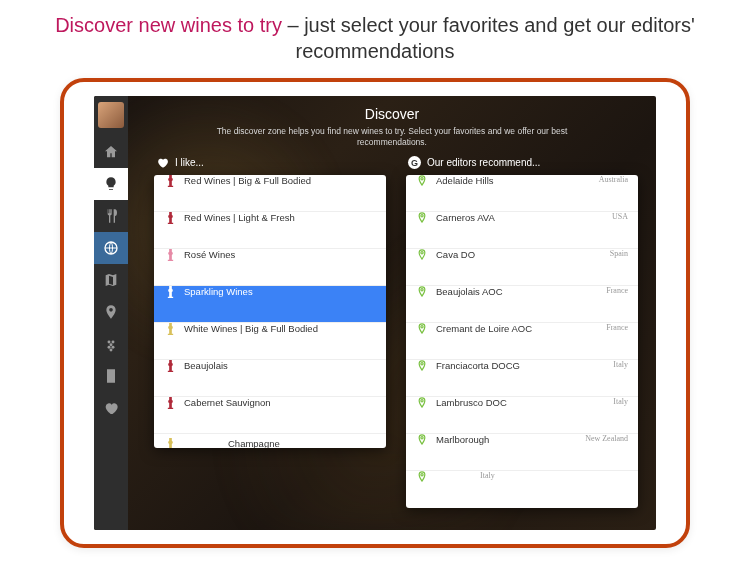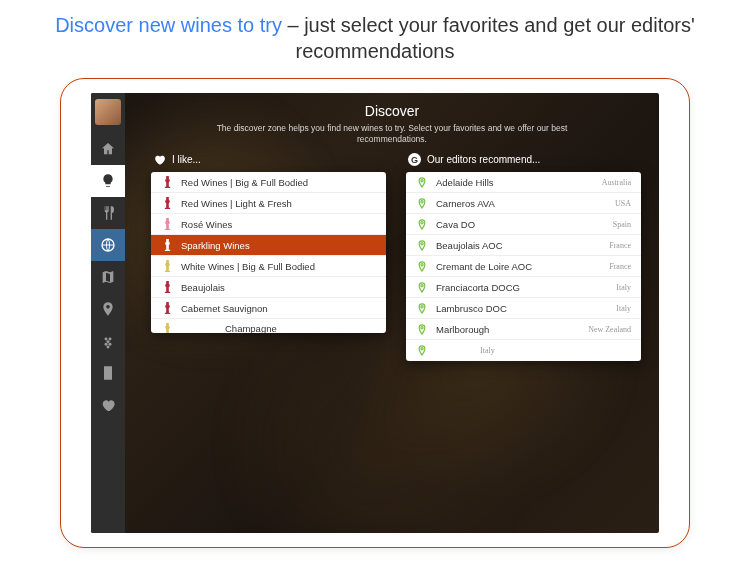--- a/index.html
+++ b/index.html
@@ -11,28 +11,28 @@
     position: relative;
   }
   .promo-text {
     text-align: center;
     padding: 12px 40px 8px;
     font-size: 20px;
     font-weight: 300;
     color: #333;
     line-height: 1.3;
   }
-  .promo-text strong { font-weight: 400; color: #3b82f6; }
+  .promo-text strong { font-weight: 400; color: #be185d; }
 
   .device-frame {
     position: absolute;
     left: 60px; right: 60px; top: 78px; bottom: 15px;
     background: #fff;
     border-radius: 24px;
-    border: 1px solid #c2410c;
+    border: 4px solid #c2410c;
     box-shadow: 0 2px 8px rgba(0,0,0,0.08);
     overflow: hidden;
   }
   .home-dot {
     position: absolute;
     left: 65px; top: 290px;
     width: 7px; height: 7px; border-radius: 50%;
     border: 1px solid #ccc;
   }
   .home-btn {
@@ -97,28 +97,28 @@
     display:flex;align-items:center;justify-content:center;
     color:#333;font-weight:700;font-size:9px;
   }
 
   .panel {
     background:#fff; border-radius:3px;
     box-shadow: 0 3px 14px rgba(0,0,0,0.5);
     overflow:hidden;
   }
   .row {
-    display:flex; align-items:center;
-    height:21px; padding:0 10px;
+    display:flex; 
+    height:37px; padding:0 10px;
     border-bottom:1px solid #eee;
     font-size:9.5px; color:#333;
     cursor:pointer;
   }
   .row:last-child{border-bottom:none;gap:44px;}
-  .row.selected { background:#c2410c; color:#fff; }
+  .row.selected { background:#3b82f6; color:#fff; }
   .row.selected .wine-pin svg { fill:#fff; }
   .row .label { flex:1; white-space:nowrap; overflow:hidden; text-overflow:ellipsis; }
   .row .meta { font-size:8px; color:#999;font-family:Liberation Serif, serif; }
 
   .wine-pin { width:12px; display:flex; justify-content:center; margin-right:8px;}
   .wine-pin svg{width:7px;height:12px;}
   .loc-pin { width:12px; display:flex; justify-content:center; margin-right:8px;}
   .loc-pin svg{width:8px;height:11px;fill:none;stroke:#7ac142;stroke-width:2;}
   .row.cut{height:14px;align-items:flex-start;padding-top:4px;}
 </style>

